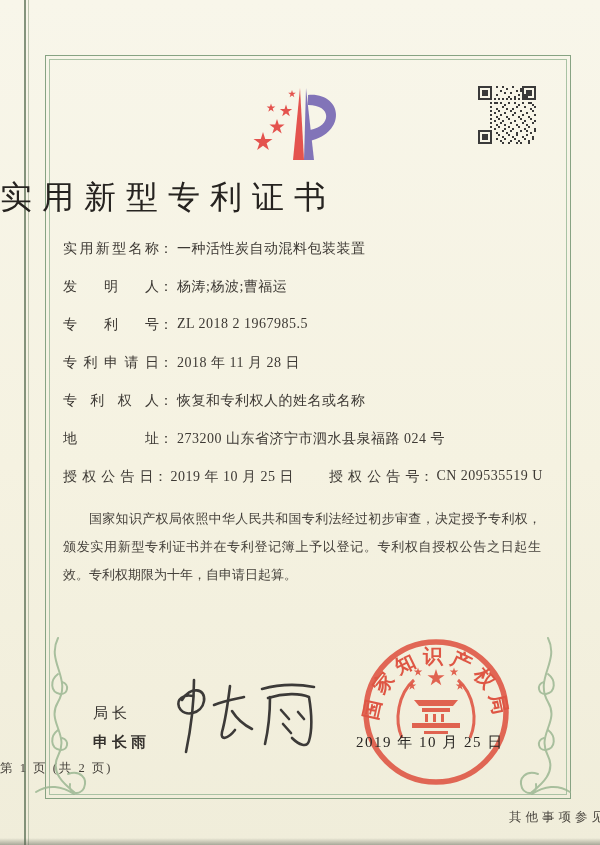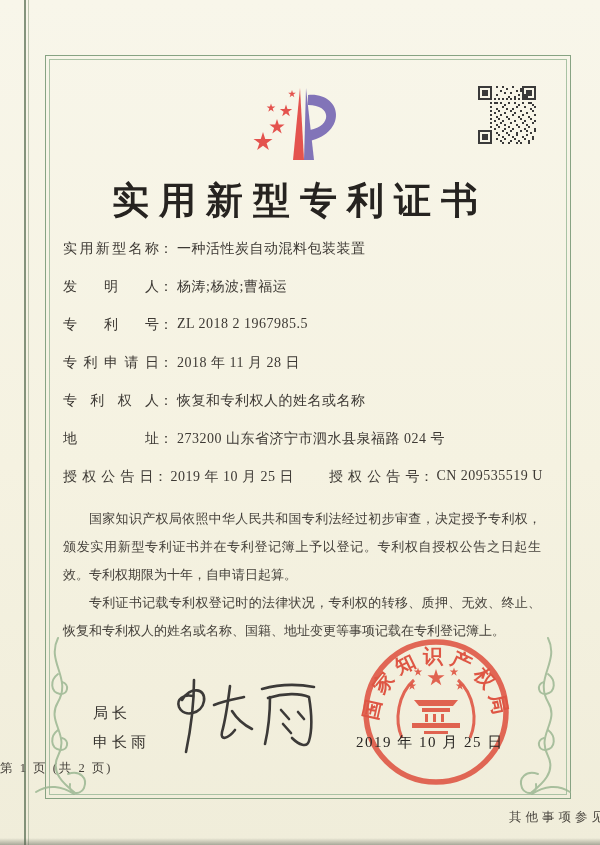--- a/index.html
+++ b/index.html
@@ -12,33 +12,33 @@
   .edge-line1{position:absolute;left:24px;top:0;width:2px;height:100%;background:#5d7157;opacity:.75;}
   .edge-line2{position:absolute;left:28px;top:0;width:1px;height:100%;background:#8a9a80;opacity:.55;}
   .bottom-shadow{position:absolute;left:0;right:0;bottom:0;height:7px;
     background:linear-gradient(to top,rgba(95,100,88,.5),rgba(95,100,88,0));}
   .frame{position:absolute;left:45px;top:55px;width:524px;height:742px;
     border:1.5px solid #87a383;}
   .frame::before{content:'';position:absolute;inset:3px;border:1px solid #a9c2a4;}
   .cert-no{position:absolute;left:64px;top:84px;font-size:13.5px;letter-spacing:2px;color:#47433d;}
   .logo{position:absolute;left:248px;top:80px;}
   .qr{position:absolute;left:478px;top:86px;}
-  .title{position:absolute;left:0;top:176px;width:100%;text-align:center;
-    font-size:37px;font-weight:700;letter-spacing:10px;color:#262320;}
+  .title{position:absolute;left:0;top:176px;width:100%;
+    font-size:32px;font-weight:400;letter-spacing:10px;color:#262320;}
   .fields{position:absolute;left:63px;top:240px;width:480px;font-size:14px;color:#3d3934;}
   .frow{height:38px;display:flex;white-space:nowrap;}
   .flabel{display:inline-block;width:96px;text-align:justify;text-align-last:justify;}
   .fcolon{display:inline-block;width:18px;}
   .fvalue{letter-spacing:.5px;}
   .fvalue.wide{display:inline-block;width:168px;}
   .grantlabel2{}
   .paras{position:absolute;left:63px;top:505px;width:478px;}
   .paras p{margin:0;font-size:13px;line-height:28px;text-indent:2em;text-align:justify;color:#45413b;}
   .director-title{position:absolute;left:93px;top:704px;font-size:15px;letter-spacing:4px;color:#35322e;}
-  .director-name{position:absolute;left:93px;top:733px;font-size:15px;letter-spacing:4px;color:#35322e;}
+  .director-name{position:absolute;left:93px;top:733px;font-size:15px;letter-spacing:4px;color:#35322e;font-weight:bold;}
   .signature{position:absolute;left:158px;top:670px;}
   .seal{position:absolute;left:352px;top:628px;opacity:.92;}
   .seal-date{position:absolute;left:356px;top:733px;font-size:15px;letter-spacing:1.5px;color:#282623;z-index:3;}
   .page-no{position:absolute;left:0;top:760px;width:100%;text-align:left;
     font-size:12.5px;letter-spacing:2px;color:#45413b;}
   .back-note{position:absolute;left:0;top:809px;width:100%;text-align:right;
     font-size:12.5px;letter-spacing:4px;color:#4a463f;padding-left:41px;}
   .fl{position:absolute;z-index:2;}
   .fl-left{left:28px;top:634px;}
   .fl-right{right:22px;top:634px;transform:scaleX(-1);}
@@ -143,21 +143,20 @@
         <span class="fcolon">：</span>
         <span class="fvalue wide">2019 年 10 月 25 日</span>
       <span class="flabel grantlabel2">授权公告号</span>
         <span class="fcolon">：</span>
         <span class="fvalue">CN 209535519 U</span>
     </div>
   </div>
 
   <div class="paras">
     <p>国家知识产权局依照中华人民共和国专利法经过初步审查，决定授予专利权，颁发实用新型专利证书并在专利登记簿上予以登记。专利权自授权公告之日起生效。专利权期限为十年，自申请日起算。</p>
-    <p>专利证书记载专利权登记时的法律状况，专利权的转移、质押、无效、终止、恢复和专利权人的姓名或名称、国籍、地址变更等事项记载在专利登记簿上。</p>
   </div>
 
   <div class="director-title">局长</div>
   <div class="director-name">申长雨</div>
 
   <svg class="signature" width="180" height="95" viewBox="0 0 180 95">
     <g fill="none" stroke="#3c3a38" stroke-width="2.6" stroke-linecap="round" stroke-linejoin="round">
       <path d="M24 30 C32 16 48 18 46 31 C44 44 26 48 21 37 C18 29 26 24 35 26"></path>
       <path d="M36 10 C36 32 33 58 28 82"></path>
       <path d="M72 16 C70 32 68 48 64 62 C62 71 70 69 77 60"></path>

